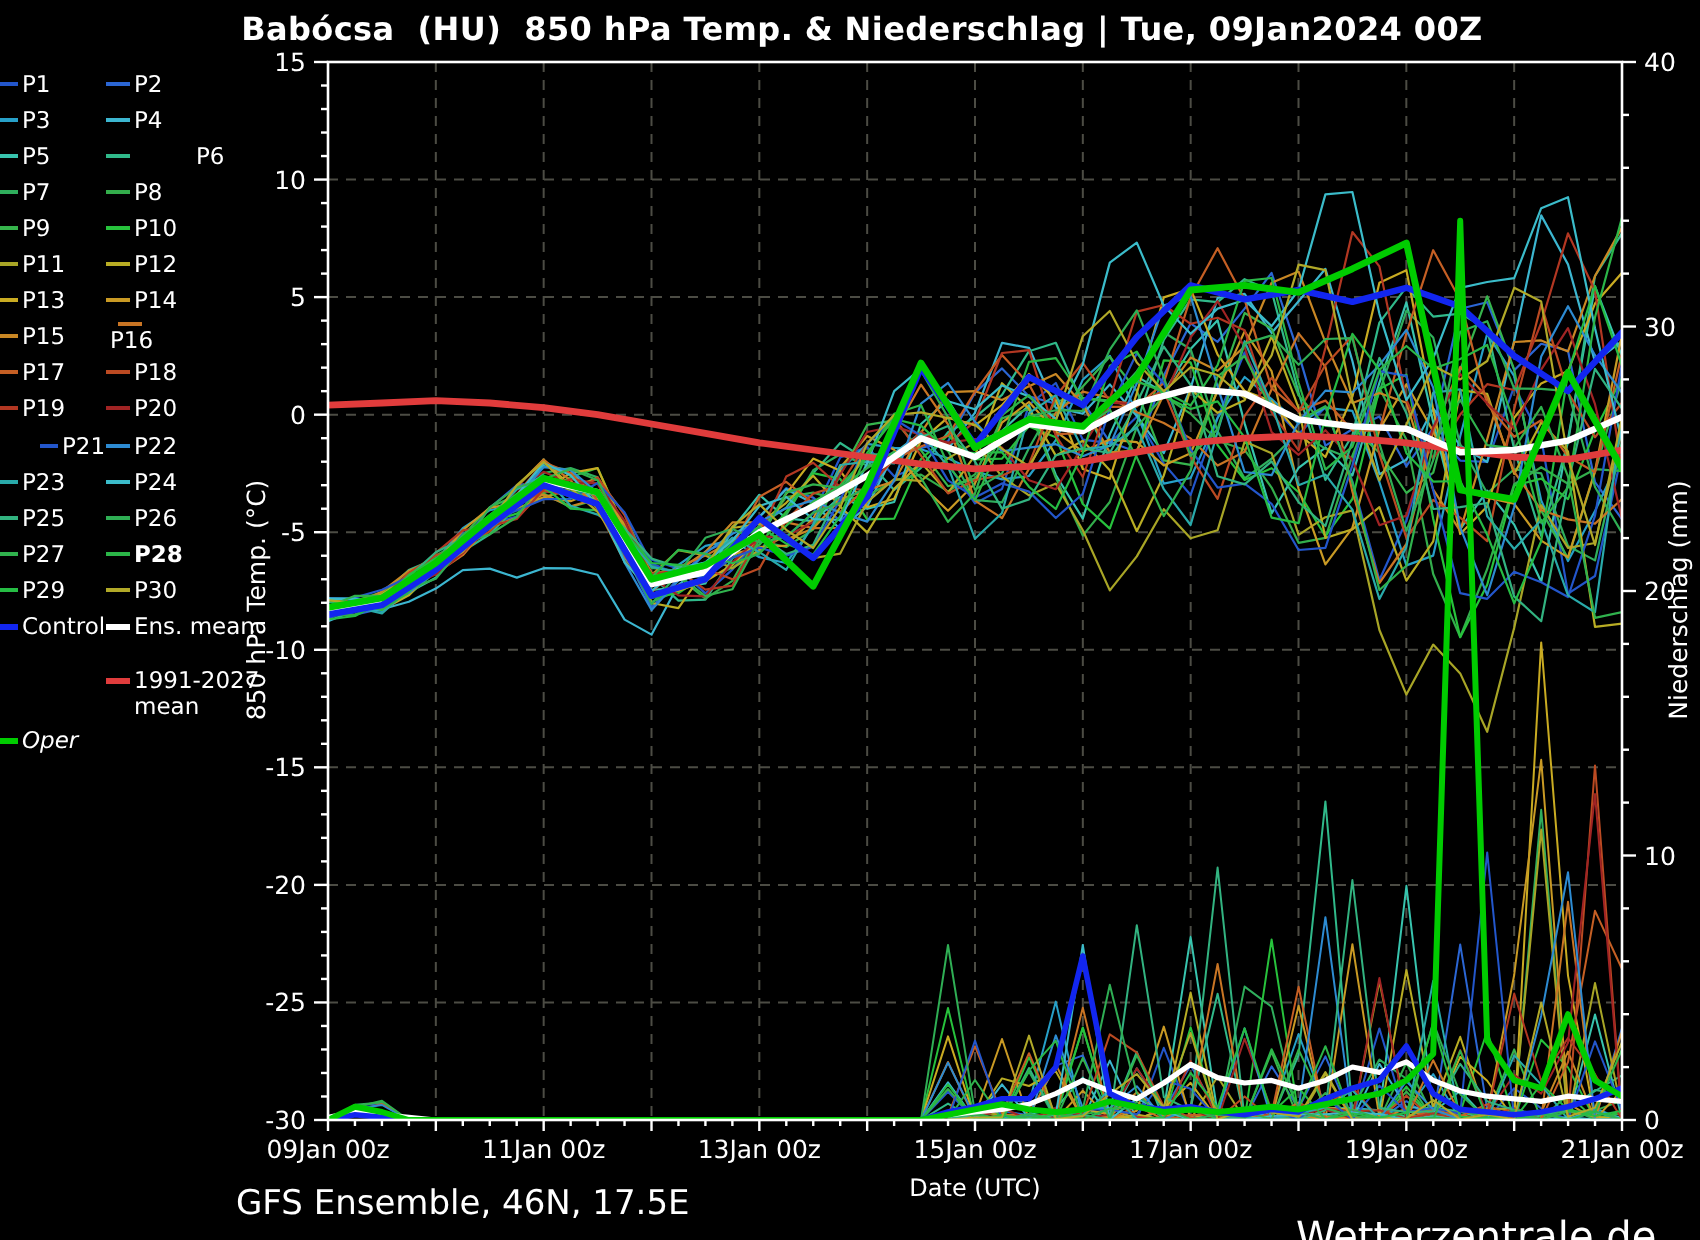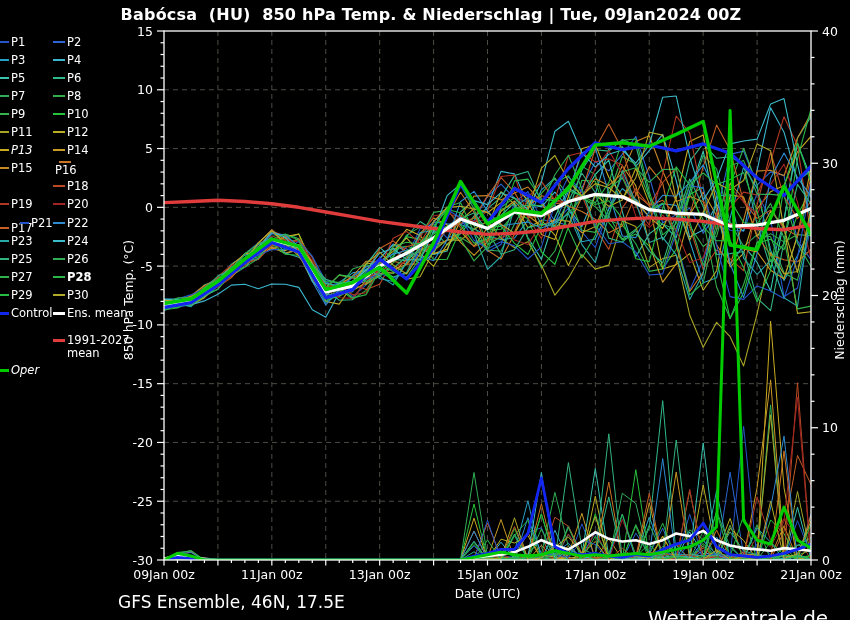--- a/index.html
+++ b/index.html
@@ -43,21 +43,21 @@
         <span class="lg-label">P3</span>
       </div>
       <div class="lg-item" style="left: 53px; top: 53.05px;">
         <span class="lg-swatch" style="background: rgb(60, 182, 208); width: 12px;"></span>
         <span class="lg-label">P4</span>
       </div>
       <div class="lg-item" style="left: 0px; top: 71.1px;">
         <span class="lg-swatch" style="background: rgb(56, 196, 174); width: 9px;"></span>
         <span class="lg-label">P5</span>
       </div>
-      <div class="lg-item" style="left: 53px; top: 71.1px;">
+      <div class="lg-item" style="left: 53px; top: 71.1px; gap: 31px;">
         <span class="lg-swatch" style="background: rgb(48, 185, 138); width: 12px;"></span>
         <span class="lg-label">P6</span>
       </div>
       <div class="lg-item" style="left: 0px; top: 89.15px;">
         <span class="lg-swatch" style="background: rgb(47, 174, 92); width: 9px;"></span>
         <span class="lg-label">P7</span>
       </div>
       <div class="lg-item" style="left: 53px; top: 89.15px;">
         <span class="lg-swatch" style="background: rgb(51, 173, 75); width: 12px;"></span>
         <span class="lg-label">P8</span>
@@ -71,37 +71,37 @@
         <span class="lg-label">P10</span>
       </div>
       <div class="lg-item" style="left: 0px; top: 125.25px;">
         <span class="lg-swatch" style="background: rgb(168, 165, 38); width: 9px;"></span>
         <span class="lg-label">P11</span>
       </div>
       <div class="lg-item" style="left: 53px; top: 125.25px;">
         <span class="lg-swatch" style="background: rgb(185, 173, 36); width: 12px;"></span>
         <span class="lg-label">P12</span>
       </div>
-      <div class="lg-item" style="left: 0px; top: 143.3px; font-style: italic;">
+      <div class="lg-item" style="left: 0px; top: 143.3px;">
         <span class="lg-swatch" style="background: rgb(201, 171, 34); width: 9px;"></span>
         <span class="lg-label">P13</span>
       </div>
       <div class="lg-item" style="left: 53px; top: 143.3px;">
         <span class="lg-swatch" style="background: rgb(201, 154, 36); width: 12px;"></span>
         <span class="lg-label">P14</span>
       </div>
       <div class="lg-item" style="left: 0px; top: 161.35px;">
         <span class="lg-swatch" style="background: rgb(201, 135, 36); width: 9px;"></span>
         <span class="lg-label">P15</span>
       </div>
       <div class="lg-item" style="left: 53px; top: 161.35px; flex-direction: column;">
         <span class="lg-swatch" style="background: rgb(201, 117, 36); width: 12px;"></span>
         <span class="lg-label">P16</span>
       </div>
-      <div class="lg-item" style="left: 0px; top: 179.4px; margin-top: 42px;">
+      <div class="lg-item" style="left: 0px; top: 179.4px;">
         <span class="lg-swatch" style="background: rgb(197, 95, 36); width: 9px;"></span>
         <span class="lg-label">P17</span>
       </div>
       <div class="lg-item" style="left: 53px; top: 179.4px;">
         <span class="lg-swatch" style="background: rgb(187, 74, 34); width: 12px;"></span>
         <span class="lg-label">P18</span>
       </div>
       <div class="lg-item" style="left: 0px; top: 197.45px;">
         <span class="lg-swatch" style="background: rgb(178, 55, 34); width: 9px;"></span>
         <span class="lg-label">P19</span>

